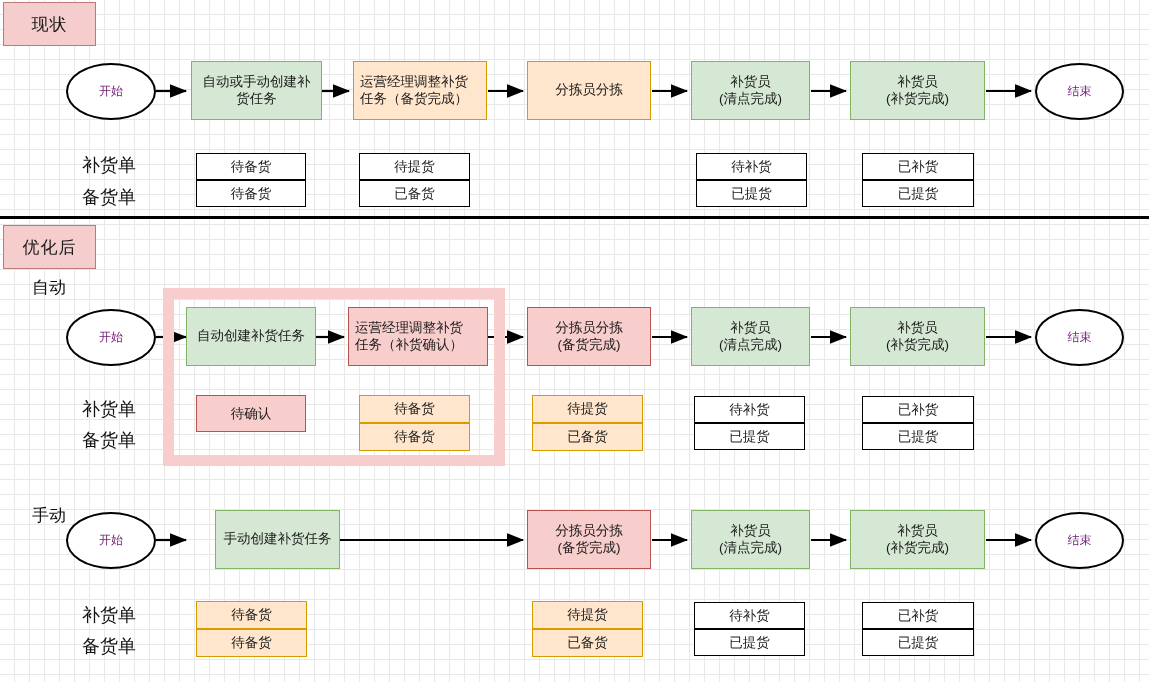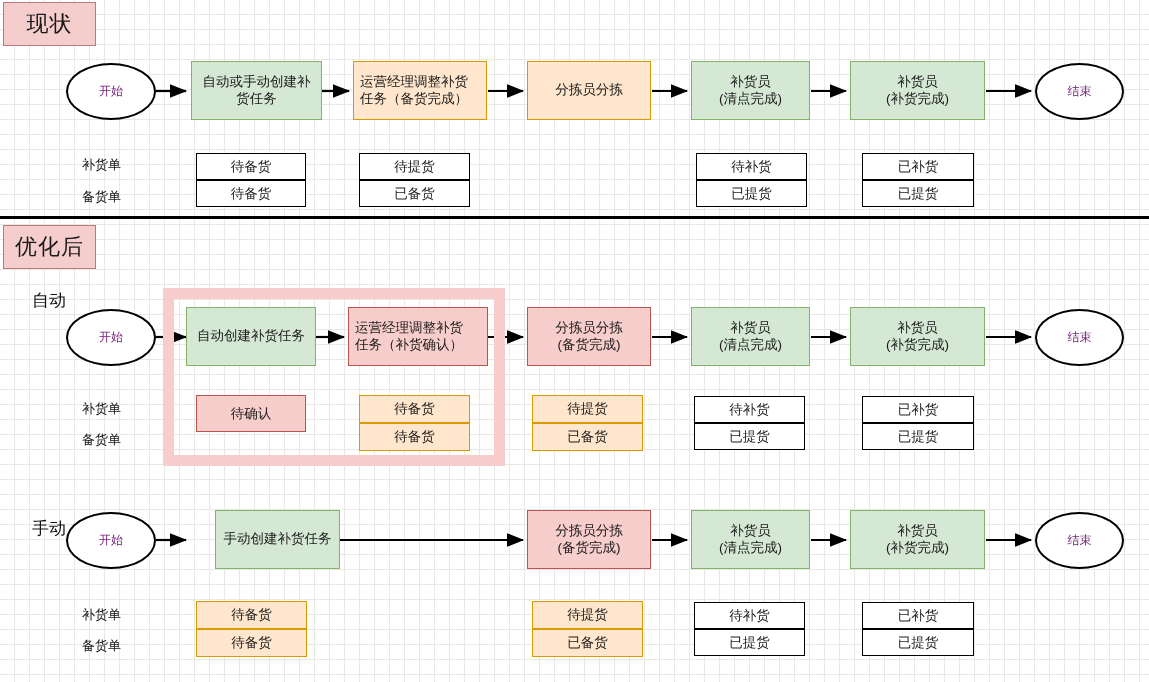--- a/index.html
+++ b/index.html
@@ -20,27 +20,27 @@
       linear-gradient(to bottom, #cfcfcf 1px, transparent 1px);
     background-size:15px 15px,15px 15px,60px 60px,60px 60px;
     background-position:-1px -1px,-1px -1px,-1px -1px,-1px -1px;
   }
   .abs{position:absolute;box-sizing:border-box;}
 
   
   .section-tag{
     display:flex;align-items:center;justify-content:center;
     background:#f6cdcd;border:1px solid #b97a7a;
-    color:#1a1a1a;font-size:22px;letter-spacing:1px;
+    color:#1a1a1a;font-size:17px;letter-spacing:1px;
   }
 
   
   .sub-head{
     display:flex;align-items:center;
-    font-size:17px;color:#111;margin-top:13px;
+    font-size:17px;color:#111;
   }
 
   
   .divider{background:#000;height:3px;}
 
   
   .node{
     display:flex;align-items:center;justify-content:center;
     text-align:center;line-height:1.25;
     font-size:13.5px;color:#1a1a1a;
@@ -63,21 +63,21 @@
     display:flex;align-items:center;justify-content:center;
     font-size:13.5px;color:#1a1a1a;
   }
   .status.white{background:#fff;border:1.6px solid #000;}
   .status.orange{background:#ffe6cc;border:1px solid #d79b00;}
   .status.pink{background:#f8cecc;border:1px solid #b85450;}
 
   
   .rowlabel{
     display:flex;align-items:center;justify-content:flex-start;
-    font-size:13px;color:#111;
+    font-size:18px;color:#111;
   }
 
   
   .highlight{
     border:11px solid #f8cdcd;background:transparent;
   }
 
   
   .arrow-svg{position:absolute;overflow:visible;}
 </style>

